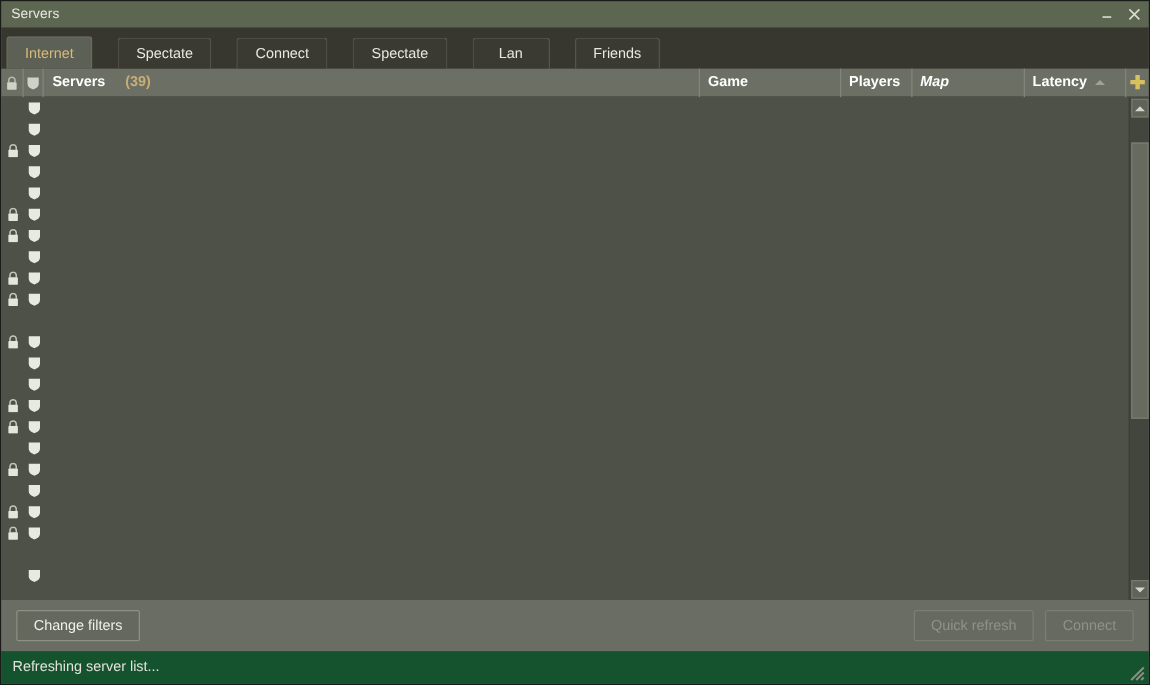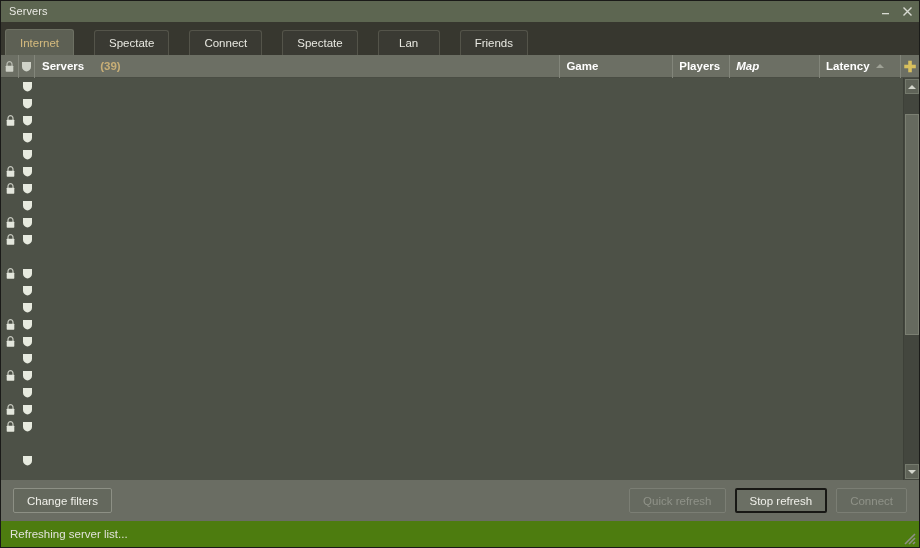--- a/index.html
+++ b/index.html
@@ -288,21 +288,21 @@
     display: flex;
     align-items: center;
     gap: 9px;
     border-radius: 11px;
   }
 
   
   .statusbar {
     height: 26px;
     flex: 0 0 26px;
-    background: #4d7c0f;
+    background: #14532d;
     display: flex;
     align-items: center;
     padding-left: 9px;
     box-sizing: border-box;
     position: relative;
   }
   .status-text {
     font-size: 11.5px;
     color: #e2e2da;
   }
@@ -631,23 +631,20 @@
     </div>
 
     <div class="toolbar">
       <div class="btn">
         <span>Change filters</span>
       </div>
       <div class="toolbar-right">
         <div class="btn disabled">
           <span>Quick refresh</span>
         </div>
-        <div class="btn default">
-          <span>Stop refresh</span>
-        </div>
         <div class="btn disabled">
           <span>Connect</span>
         </div>
       </div>
     </div>
   </div>
 
   <div class="statusbar">
     <span class="status-text">Refreshing server list...</span>
     <svg class="grip" viewBox="0 0 16 16" aria-hidden="true">

